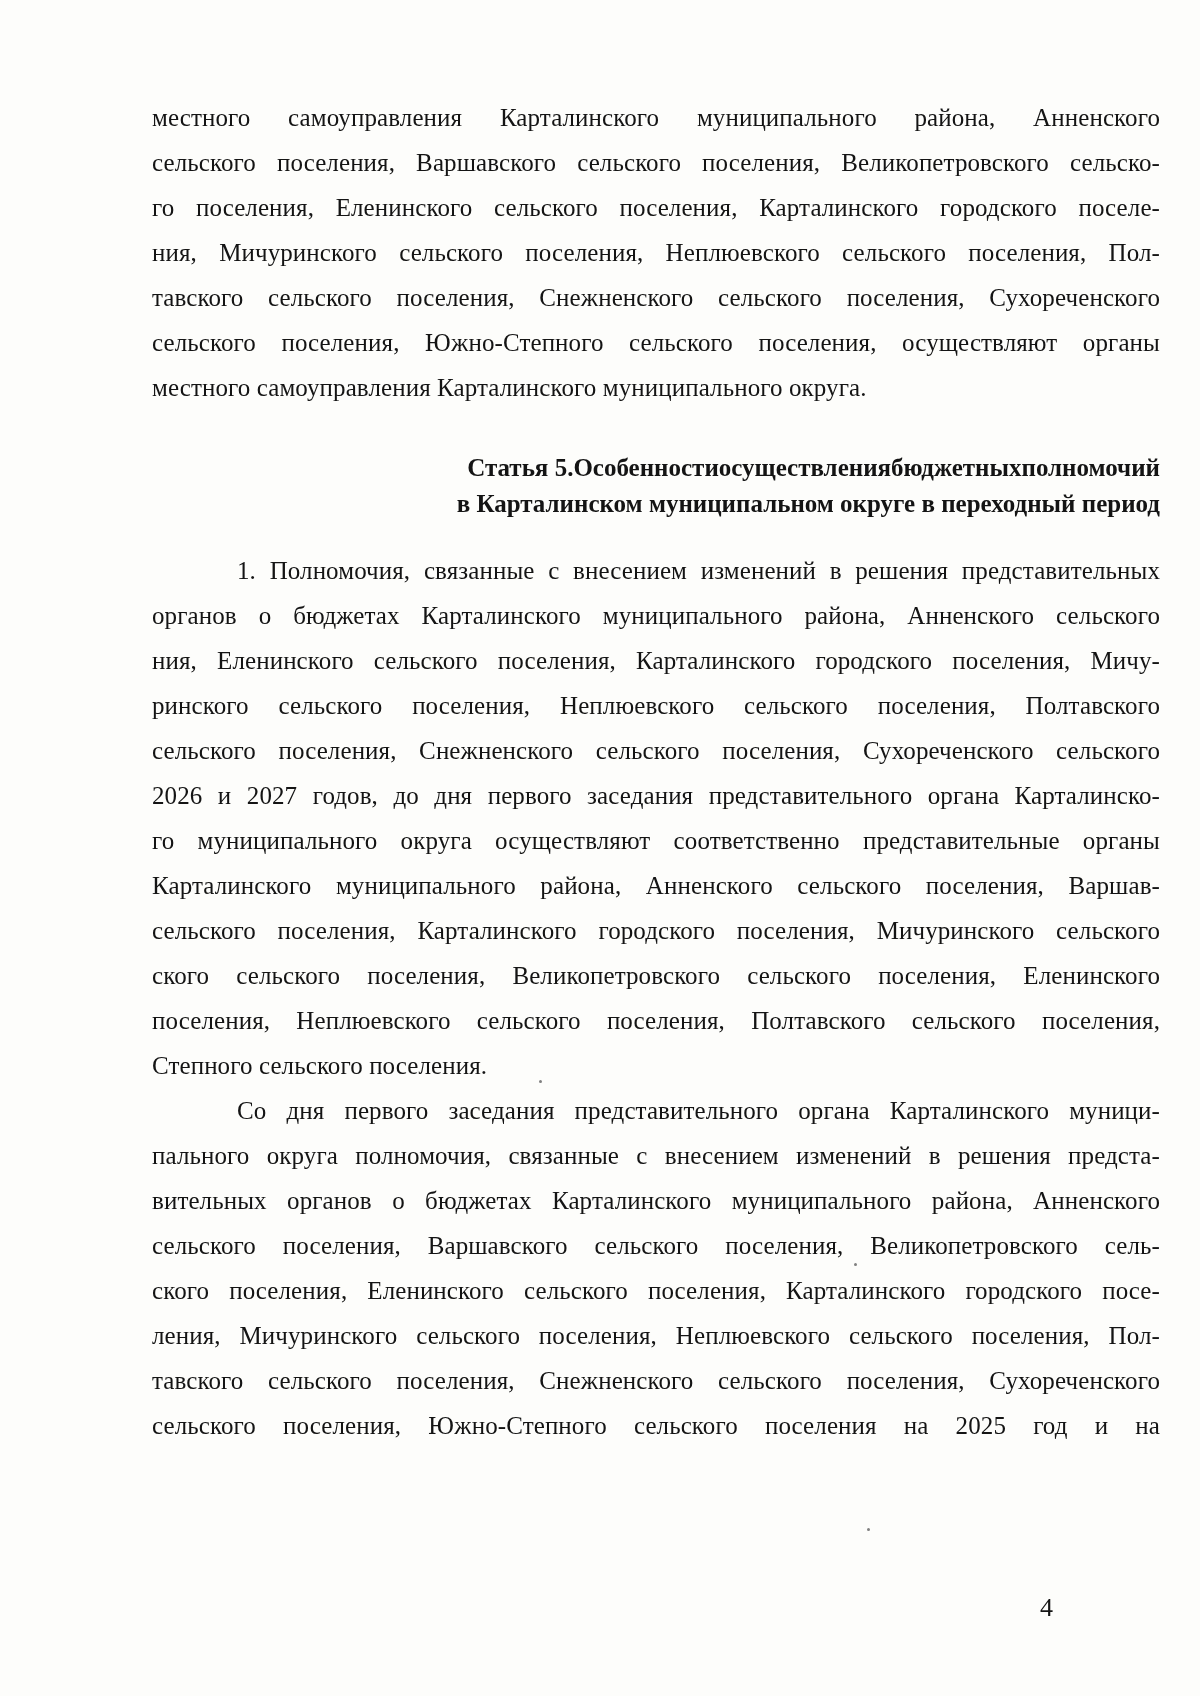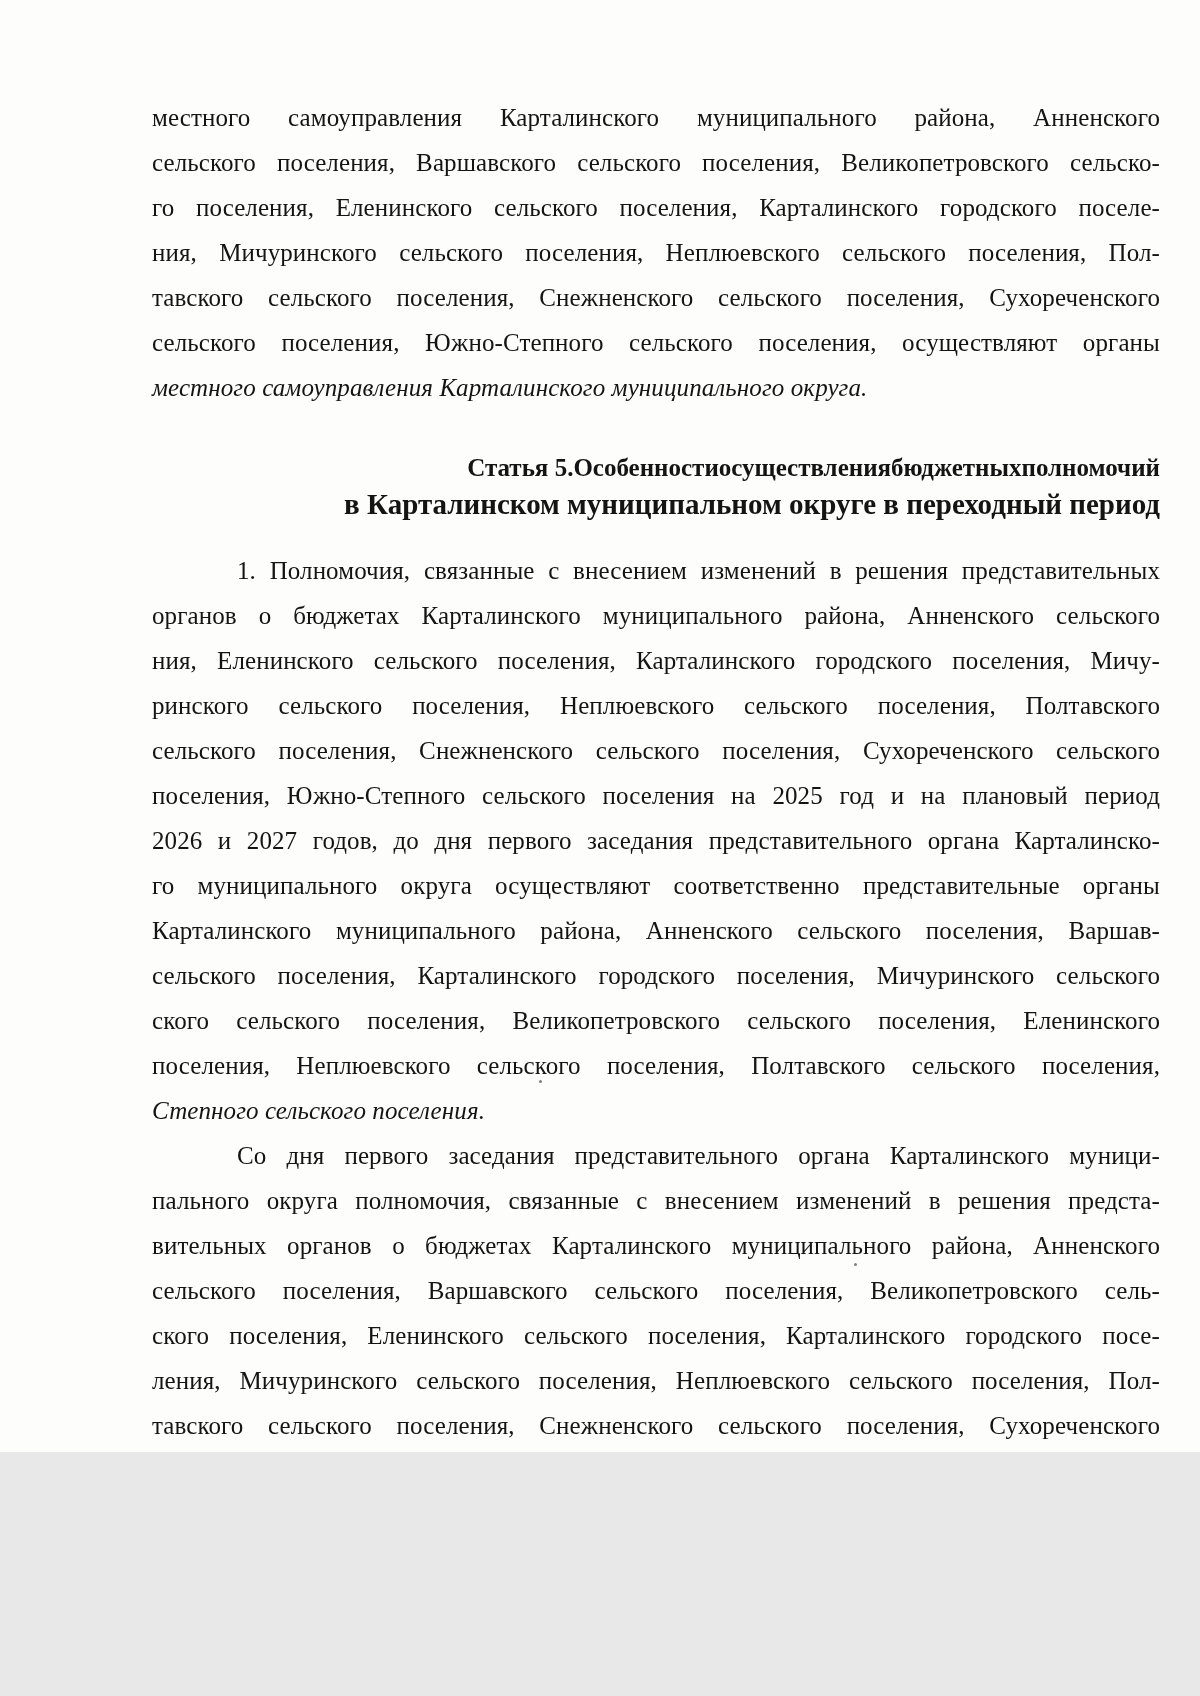--- a/index.html
+++ b/index.html
@@ -1,19 +1,19 @@
 <!DOCTYPE html>
 <html><head>
 <meta charset="utf-8">
 <style>
   html, body { margin: 0; padding: 0; background: #e8e8e8; }
   .page {
     position: relative;
     width: 1200px;
-    height: 1452px;
+    height: 1696px;
     margin: 0 auto;
     background: #fdfdfb;
     color: #141414;
     font-family: "Liberation Serif", "DejaVu Serif", serif;
     overflow: hidden;
   }
   .text-block {
     position: absolute;
     left: 152px;
     top: 95px;
@@ -22,38 +22,37 @@
   .line {
     height: 45px;
     line-height: 45px;
     font-size: 25px;
     text-align: justify;
     text-align-last: justify;
     letter-spacing: 0.1px;
   }
   .line.end {
     text-align-last: left;
-    font-style: italic;
   }
   .line.first {
     text-indent: 85px;
   }
   .heading {
     margin-top: 40px;
     padding-left: 85px;
     font-weight: bold;
   }
   .h1line {
     display: flex;
     justify-content: flex-end;
     font-size: 25px;
     line-height: 36px;
   }
   .h2line {
-    font-size: 29px;
+    font-size: 25px;
     line-height: 36px;
     text-align: right;
   }
   .para-1 { margin-top: 26px; }
   .page-number {
     position: absolute;
     left: 1040px;
     top: 1590px;
     font-size: 26px;
     line-height: 36px;
@@ -96,21 +95,20 @@
       </div>
       <div class="h2line">в Карталинском муниципальном округе в переходный период</div>
     </div>
 
     <div class="para para-1">
       <div class="line first">1. Полномочия, связанные с внесением изменений в решения представительных</div>
       <div class="line">органов о бюджетах Карталинского муниципального района, Анненского сельского</div>
       <div class="line">ния, Еленинского сельского поселения, Карталинского городского поселения, Мичу-</div>
       <div class="line">ринского сельского поселения, Неплюевского сельского поселения, Полтавского</div>
       <div class="line">сельского поселения, Снежненского сельского поселения, Сухореченского сельского</div>
-      <div class="line">поселения, Южно-Степного сельского поселения на 2025 год и на плановый период</div>
       <div class="line">2026 и 2027 годов, до дня первого заседания представительного органа Карталинско-</div>
       <div class="line">го муниципального округа осуществляют соответственно представительные органы</div>
       <div class="line">Карталинского муниципального района, Анненского сельского поселения, Варшав-</div>
       <div class="line">сельского поселения, Карталинского городского поселения, Мичуринского сельского</div>
       <div class="line">ского сельского поселения, Великопетровского сельского поселения, Еленинского</div>
       <div class="line">поселения, Неплюевского сельского поселения, Полтавского сельского поселения,</div>
       <div class="line end">Степного сельского поселения.</div>
     </div>
 
     <div class="para para-2">

